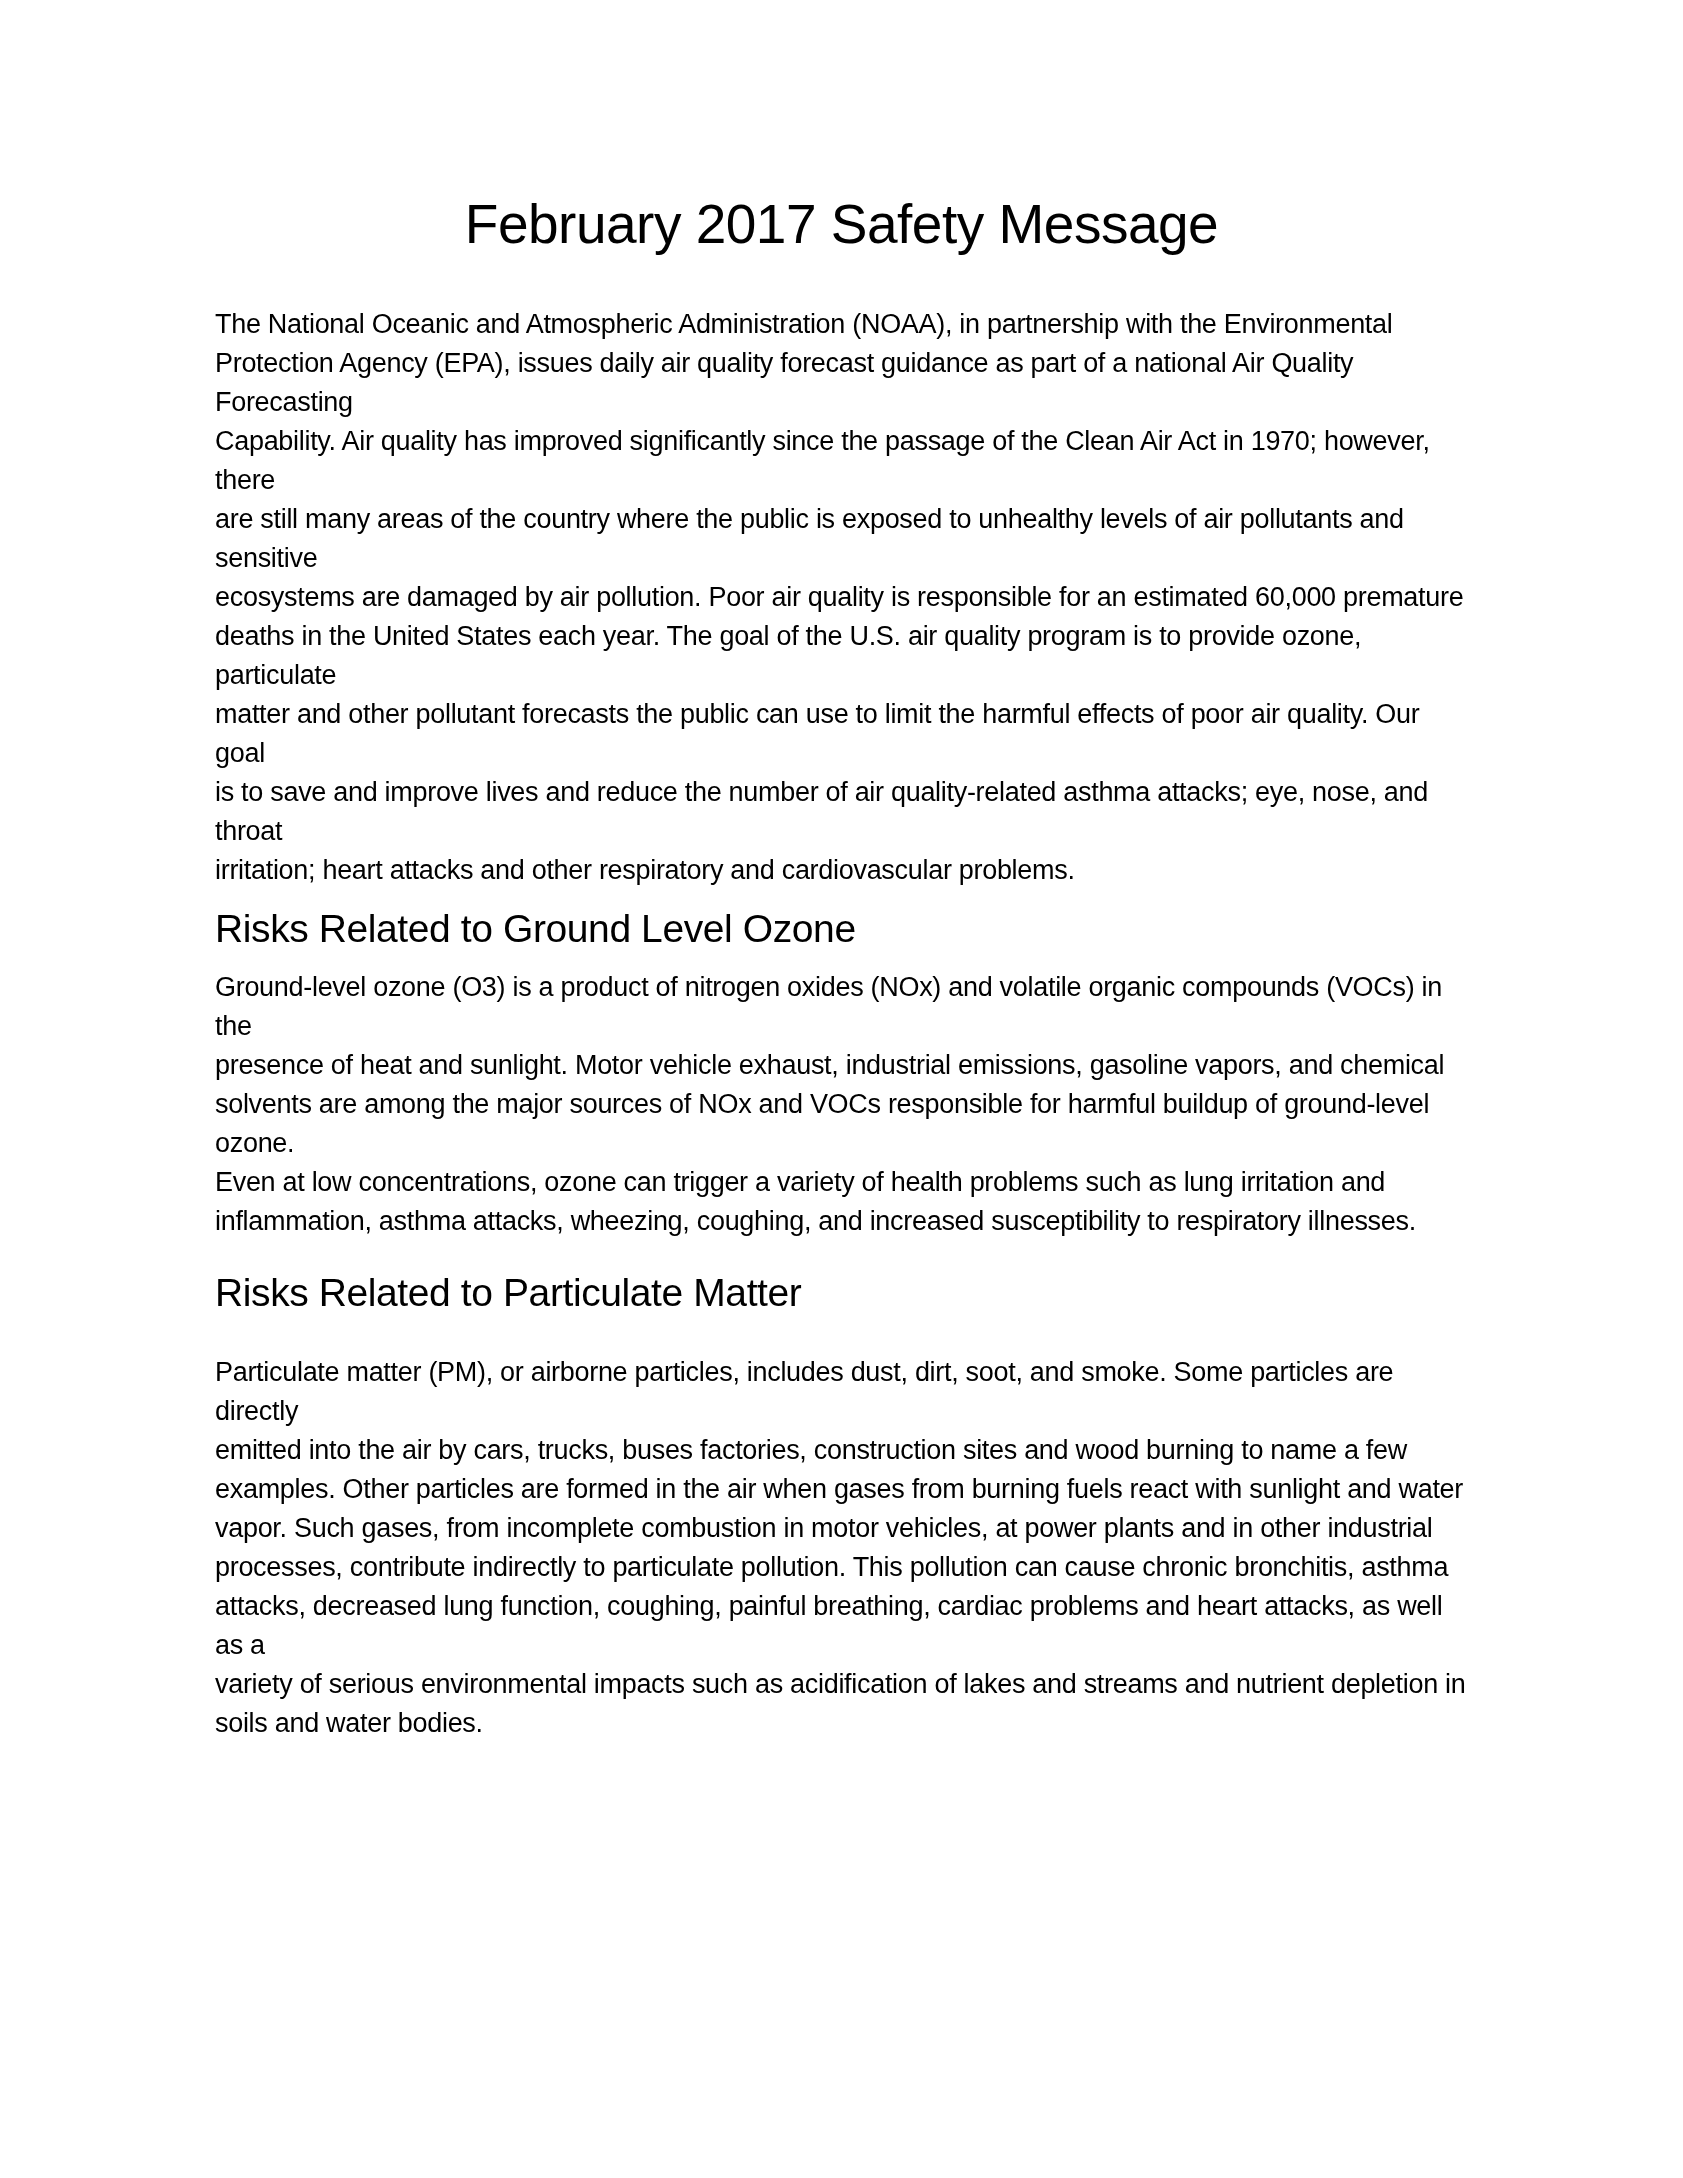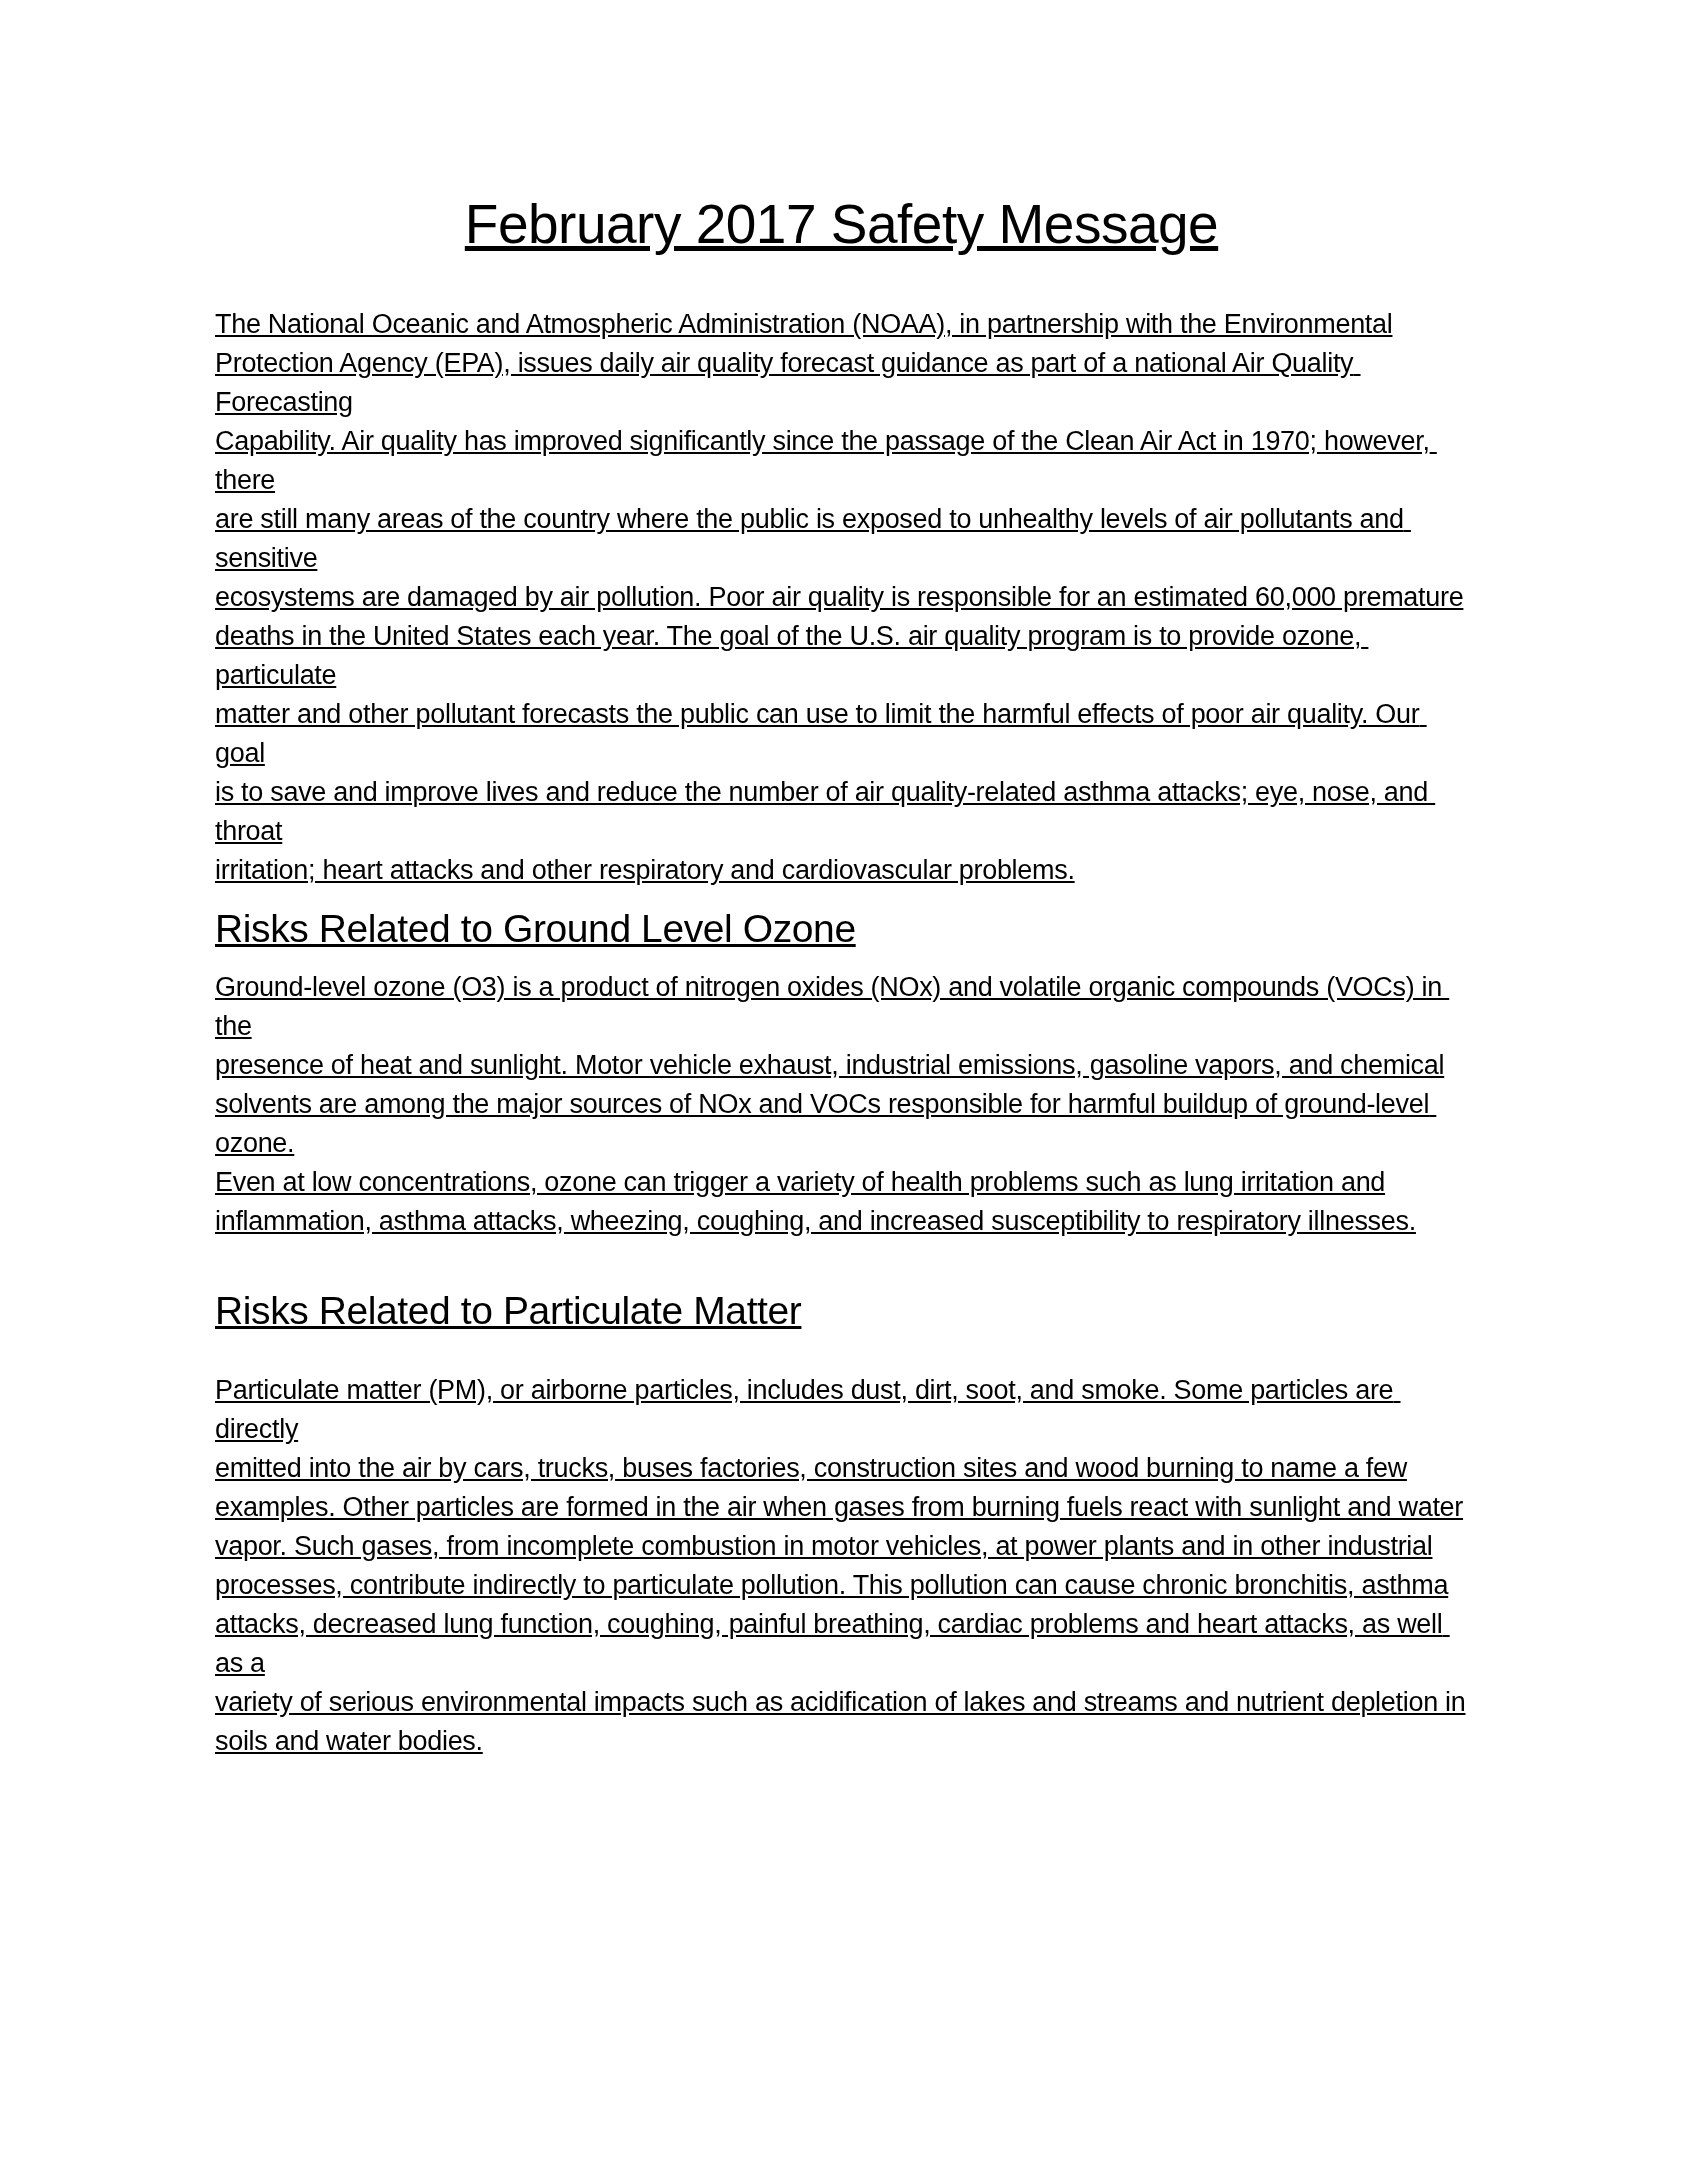--- a/index.html
+++ b/index.html
@@ -11,21 +11,20 @@
     position: relative;
     width: 1467px;
     height: 2178px;
     margin: 0 auto;
     background: #ffffff;
     box-sizing: border-box;
     padding: 0 107px;
     overflow: hidden;
     font-family: "Liberation Sans", sans-serif;
     color: #000000;
-    text-decoration: underline;
   }
   .doc-title {
     margin: 190px 0 0 0;
     text-align: center;
     font-size: 55px;
     font-weight: 400;
     line-height: 69px;
     letter-spacing: -0.5px;
     color: #000000;
   }
@@ -43,21 +42,21 @@
     font-size: 39px;
     font-weight: 400;
     line-height: 46px;
     letter-spacing: -0.4px;
     color: #000000;
   }
   .h-1 { margin-top: 30px; }
   .p-1 { margin-top: 46px; }
   .h-2 { margin-top: 16px; }
   .p-2 { margin-top: 16px; }
-  .h-3 { margin-top: 47px; }
+  .h-3 { margin-top: 29px; }
   .p-3 { margin-top: 37px; }
 </style>
 </head>
 <body>
 
 <div class="page">
 
   <h1 class="doc-title">February 2017 Safety Message</h1>
 
 

